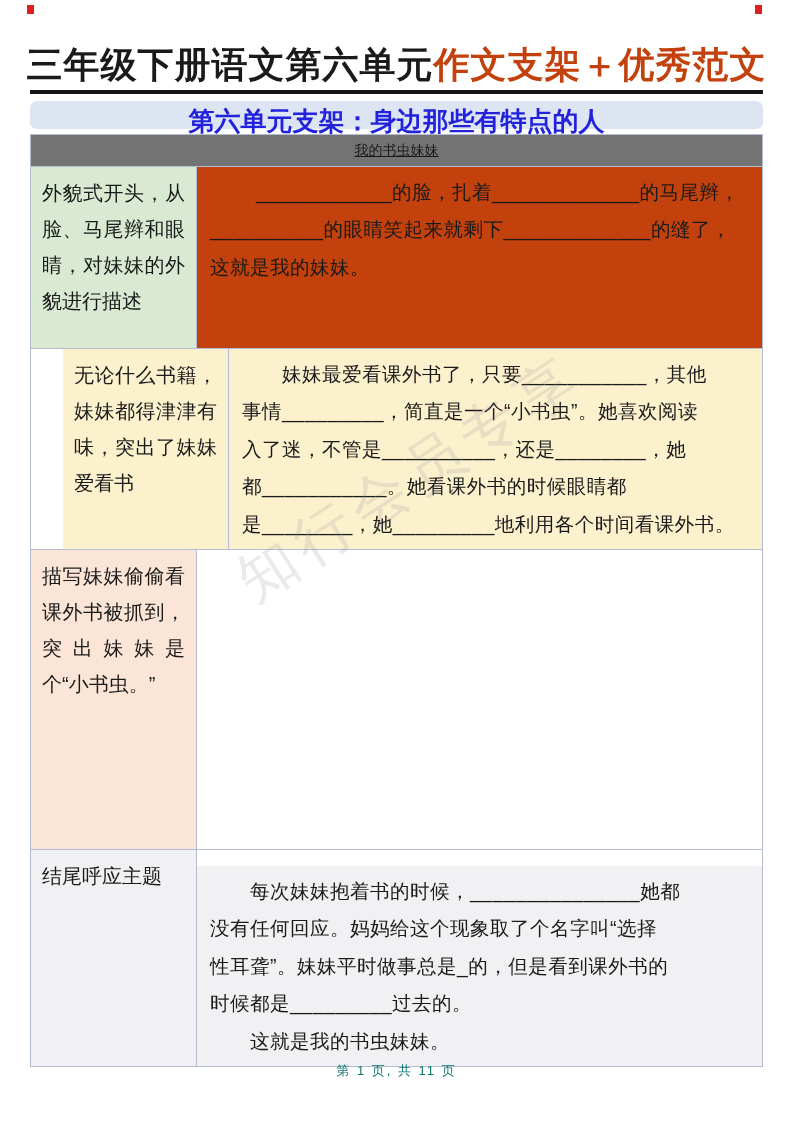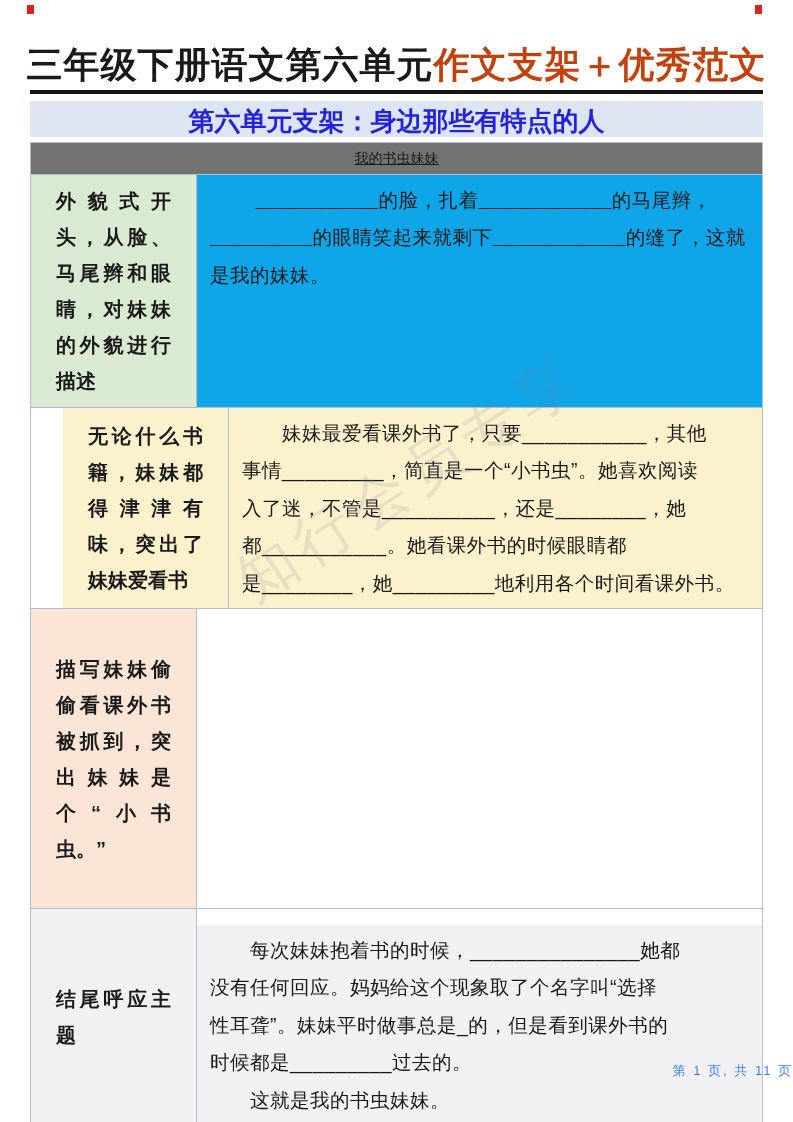--- a/index.html
+++ b/index.html
@@ -30,25 +30,26 @@
 
   .title-rule {
     margin: 2px 30px 0 30px;
     height: 4px;
     border-top: 2.5px solid #151515;
     border-bottom: 2.5px solid #151515;
   }
 
   .banner {
     margin: 7px 30px 5px 30px;
-    height: 36px;
+    height: 28px;
     line-height: 40px;
     text-align: center;
     font-size: 26px;
     font-weight: 700;
+    border-radius: 7px;
   }
 
   .doc-table {
     margin: 0 30px;
     border: 1.5px solid #b4bcd4;
   }
   .thead {
     background: #737373;
     text-align: center;
     font-size: 14px;
@@ -56,27 +57,25 @@
     text-decoration: underline;
   }
   .trow {
     display: flex;
     border-top: 1.5px solid #b4bcd4;
   }
   .hint {
     width: 166px;
     flex: 0 0 166px;
     border-right: 1.5px solid #b4bcd4;
-    padding: 8px 25px;
+    padding: 8px 11px;
     font-size: 20px;
     line-height: 36px;
     text-align: justify;
     display: flex;
-    align-items: center;
-    font-weight: bold;
   }
   .hint > span { display: block; width: 100%; text-align: justify; }
   .content {
     flex: 1;
     padding: 7px 12px 6px 13px;
     font-size: 19.5px;
     line-height: 37.4px;
     white-space: pre-line;
     letter-spacing: 0.5px;
   }
@@ -97,24 +96,24 @@
     transform-origin: center;
     pointer-events: none;
     z-index: 5;
     white-space: nowrap;
   }
 
   .footer {
     position: absolute;
     left: 0; right: 0;
     top: 1062px;
-    text-align: right;
+    text-align: center;
     font-size: 13px;
     letter-spacing: 2px;
-    color: #3b82f6;
+    color: #0f766e;
   }
 </style>
 </head>
 <body>
 
 <div class="page">
 
   <div class="red-mark left"></div>
   <div class="red-mark right"></div>
 
@@ -125,21 +124,21 @@
   <div class="banner" style="color: rgb(34, 34, 221); background-color: rgb(221, 228, 242);">第六单元支架：身边那些有特点的人</div>
 
   <div class="doc-table" style="border-color: rgb(180, 188, 212);">
 
     <div class="thead">我的书虫妹妹</div>
 
     <div class="trow row-1">
       <div class="hint" style="background-color: rgb(217, 233, 210); border-color: rgb(180, 188, 212);">
           <span>外貌式开头，从脸、马尾辫和眼睛，对妹妹的外貌进行描述</span>
         </div>
-      <div class="content" style="background-color: #0ea5e9; font-family: Liberation Serif, serif;">　　 ____________的脸，扎着_____________的马尾辫，
+      <div class="content" style="background-color: #c2410c;">　　 ____________的脸，扎着_____________的马尾辫，
 __________的眼睛笑起来就剩下_____________的缝了，这就是我的妹妹。</div>
     </div>
 
     <div class="trow row-2">
       <div class="hint" style="background-color: rgb(252, 241, 205); border-color: rgb(180, 188, 212); margin-left: 32px;">
           <span>无论什么书籍，妹妹都得津津有味，突出了妹妹爱看书</span>
         </div>
       <div class="content" style="background-color: rgb(252, 241, 205);">　　妹妹最爱看课外书了，只要___________，其他
 事情_________，简直是一个“小书虫”。她喜欢阅读
 入了迷，不管是__________，还是________，她

